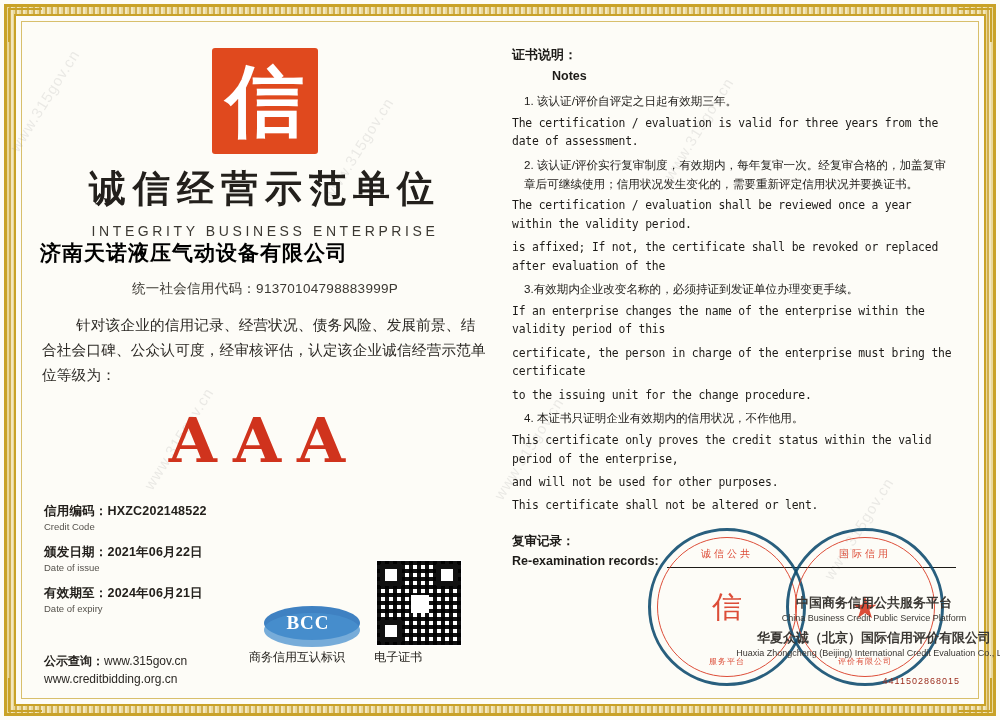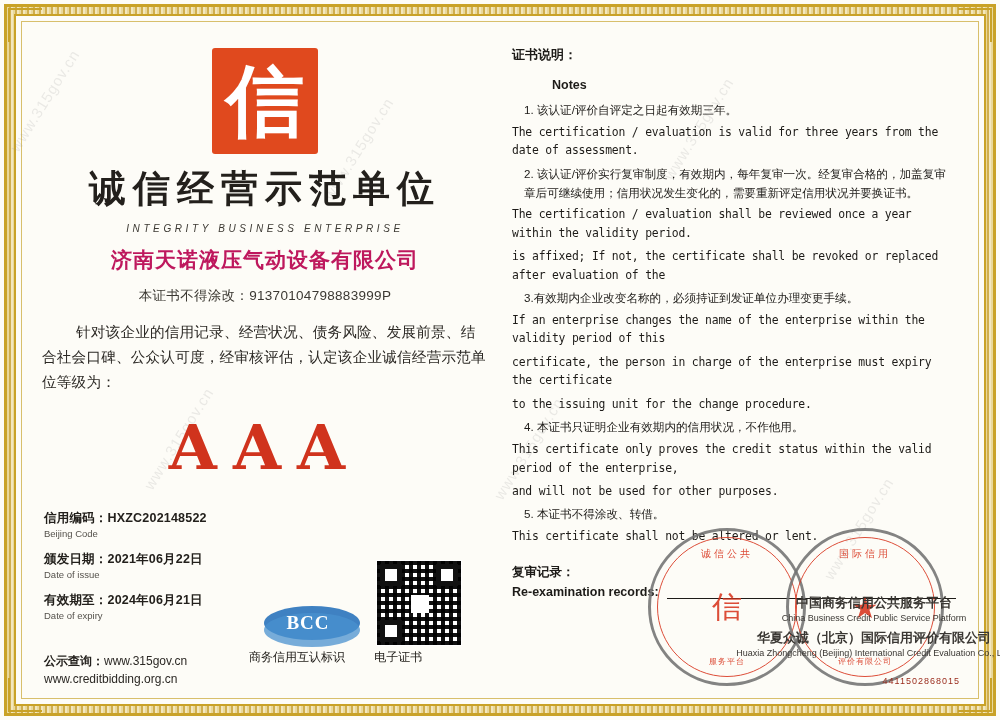--- a/index.html
+++ b/index.html
@@ -105,33 +105,31 @@
     text-align: center;
     font-size: 37px;
     letter-spacing: 7px;
     color: #23201c;
     font-weight: bold;
     font-family: "DejaVu Sans", sans-serif;
     margin-top: 10px;
   }
   .title-en {
     text-align: center;
-    font-size: 10px;
+    font-size: 14px;
     letter-spacing: 3.6px;
     color: #3b3832;
     margin-top: 9px;
     font-family: "Liberation Sans", sans-serif;
-    font-style: italic;
   }
   .company {
-    text-align: center;
     font-size: 21px;
-    color: #be185d;
-    font-weight: bold;
-    margin-top: 12px;
+    color: #000000;
+    font-weight: bold;
+    margin-top: 0;
     letter-spacing: 1px;
     font-family: "DejaVu Sans", sans-serif;
   }
   .credit-code-line {
     text-align: center;
     font-size: 13.5px;
     color: #3b3832;
     margin-top: 13px;
     letter-spacing: 0.3px;
   }
@@ -253,21 +251,21 @@
     position: relative;
     flex: 1 1 auto;
     padding: 20px 18px 0 16px;
     box-sizing: border-box;
     border-left: none;
   }
   .notes-title-cn {
     font-size: 13px;
     color: #1d1b18;
     font-weight: bold;
-    margin-bottom: 14px;
+    margin-bottom: 5px;
   }
   .notes-title-en {
     font-size: 12.5px;
     color: #1d1b18;
     font-weight: bold;
     margin-bottom: 9px;
     padding-left: 40px;
   }
   .note-cn {
     font-size: 11.6px;
@@ -300,21 +298,21 @@
     border-bottom: 1px solid #1d1b18;
     margin-left: 8px;
     height: 12px;
   }
   
   .stamp {
     position: absolute;
     width: 152px;
     height: 152px;
     border-radius: 50%;
-    border: 3px solid #737373;
+    border: 3px solid #0c4a6e;
     color: #d8351e;
     opacity: 0.88;
   }
   .stamp.one { left: 152px; bottom: 8px; }
   .stamp.two { left: 290px; bottom: 8px; }
   .stamp .ring {
     position: absolute;
     left: 6px; top: 6px; right: 6px; bottom: 6px;
     border: 1px solid #d8351e;
     border-radius: 50%;
@@ -381,30 +379,30 @@
 
     <div class="left">
 
       <div class="seal-logo">
         <div class="glyph">信</div>
       </div>
 
       <div class="title-cn">诚信经营示范单位</div>
       <div class="title-en">INTEGRITY BUSINESS ENTERPRISE</div>
       <div class="company">济南天诺液压气动设备有限公司</div>
-      <div class="credit-code-line">本证书不得涂改：91370104798883999P</div>
+      <div class="credit-code-line">统一社会信用代码：91370104798883999P</div>
 
       <div class="paragraph"><span class="indent"></span><span>针对该企业的信用记录、经营状况、债务风险、发展前景、结合社会口碑、公众认可度，经审核评估，认定该企业诚信经营示范单位等级为：</span></div>
 
       <div class="grade">AAA</div>
 
       <div class="meta">
         <div class="meta-row">
           <div class="meta-cn">信用编码：HXZC202148522</div>
-          <div class="meta-en">Beijing Code</div>
+          <div class="meta-en">Credit Code</div>
         </div>
         <div class="meta-row">
           <div class="meta-cn">颁发日期：2021年06月22日</div>
           <div class="meta-en">Date of issue</div>
         </div>
         <div class="meta-row">
           <div class="meta-cn">有效期至：2024年06月21日</div>
           <div class="meta-en">Date of expiry</div>
         </div>
       </div>
@@ -441,28 +439,27 @@
 
       <p class="note-cn">1. 该认证/评价自评定之日起有效期三年。</p>
       <p class="note-en">The certification / evaluation is valid for three years from the date of assessment.</p>
 
       <p class="note-cn">2. 该认证/评价实行复审制度，有效期内，每年复审一次。经复审合格的，加盖复审章后可继续使用；信用状况发生变化的，需要重新评定信用状况并要换证书。</p>
       <p class="note-en">The certification / evaluation shall be reviewed once a year within the validity period.</p>
       <p class="note-en">is affixed; If not, the certificate shall be revoked or replaced after evaluation of the</p>
 
       <p class="note-cn">3.有效期内企业改变名称的，必须持证到发证单位办理变更手续。</p>
       <p class="note-en">If an enterprise changes the name of the enterprise within the validity period of this</p>
-      <p class="note-en">certificate, the person in charge of the enterprise must expiry the certificate</p>
+      <p class="note-en">certificate, the person in charge of the enterprise must bring the certificate</p>
       <p class="note-en">to the issuing unit for the change procedure.</p>
 
       <p class="note-cn">4. 本证书只证明企业有效期内的信用状况，不作他用。</p>
       <p class="note-en">This certificate only proves the credit status within the valid period of the enterprise,</p>
       <p class="note-en">and will not be used for other purposes.</p>
 
-      <p class="note-cn">5. 本证书不得涂改、转借。</p>
       <p class="note-en">This certificate shall not be altered or lent.</p>
 
       <div class="reexam">
         <div class="cn">复审记录：</div>
         <div class="en-row">
           <div class="en">Re-examination records:</div>
           <div class="line"></div>
         </div>
       </div>
 

